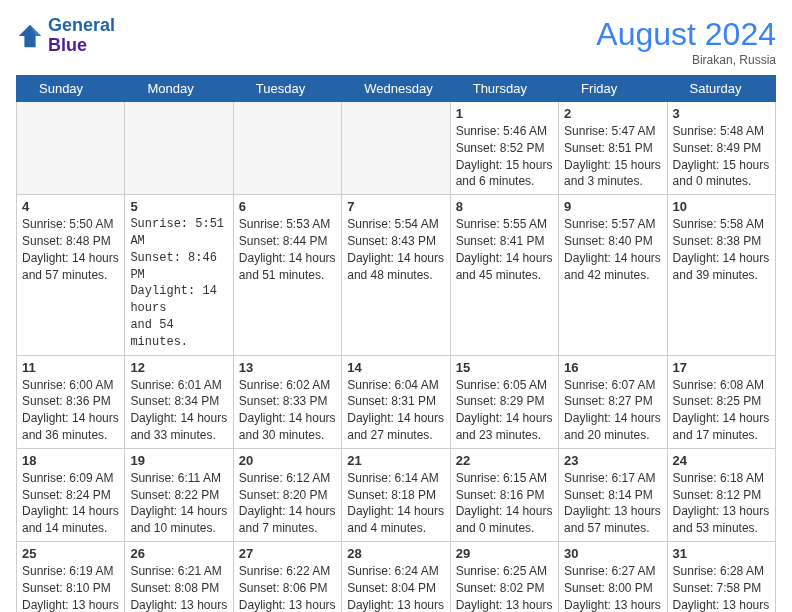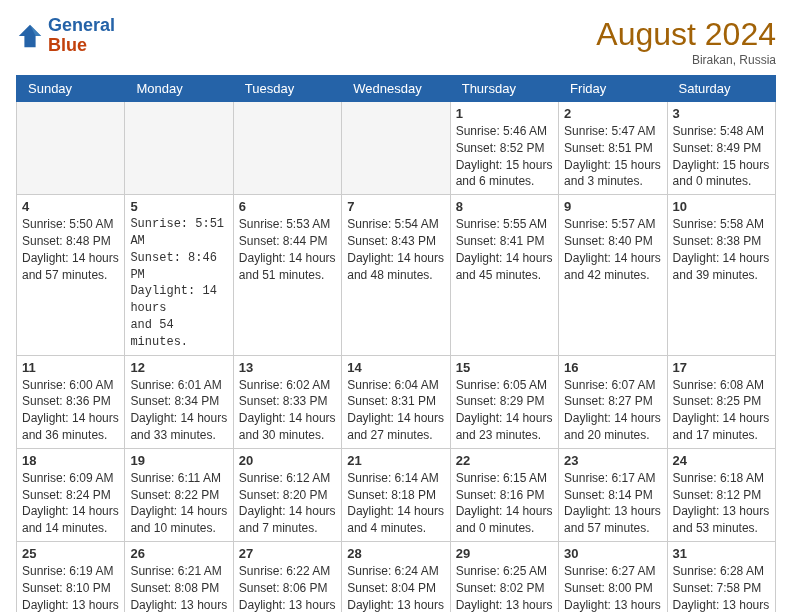--- a/index.html
+++ b/index.html
@@ -40,39 +40,39 @@
     }
     .logo-icon {
       width: 28px;
       height: 28px;
     }
     .title-block {
       text-align: right;
     }
     .month-year {
       font-size: 32px;
-      color: #a16207;
+      color: #3b82f6;
       font-weight: 300;
     }
     .location {
       font-size: 12px;
       color: #555;
     }
     .calendar {
       flex: 1;
       border: 1px solid #ccc;
       border-collapse: collapse;
       width: 100%;
       table-layout: fixed;
     }
     .calendar th {
       background-color: #2563a8;
       color: #fff;
       text-align: left;
-      padding: 5px 11px;
+      padding: 5px 22px;
       font-size: 13px;
       font-weight: normal;
       border: 1px solid #2563a8;
     }
     .calendar td {
       border: 1px solid #ccc;
       vertical-align: top;
       padding: 4px 5px;
       font-size: 10.5px;
       color: #333;
@@ -105,21 +105,21 @@
 
 <div class="page">
   <div class="header">
     <div class="logo">
       <svg class="logo-icon" viewBox="0 0 40 40">
         <polygon points="20,4 36,20 28,20 28,36 12,36 12,20 4,20" fill="#2563a8"></polygon>
         <polygon points="20,4 36,20 28,20" fill="#5599cc" opacity="0.5"></polygon>
       </svg>
       <div class="logo-text">
         <div><span>General</span></div>
-        <div><span style="color:#c2410c">Blue</span></div>
+        <div><span style="color:#4c1d95">Blue</span></div>
       </div>
     </div>
     <div class="title-block">
       <div class="month-year">August 2024</div>
       <div class="location">Birakan, Russia</div>
     </div>
   </div>
 
   <table class="calendar">
     <thead>

